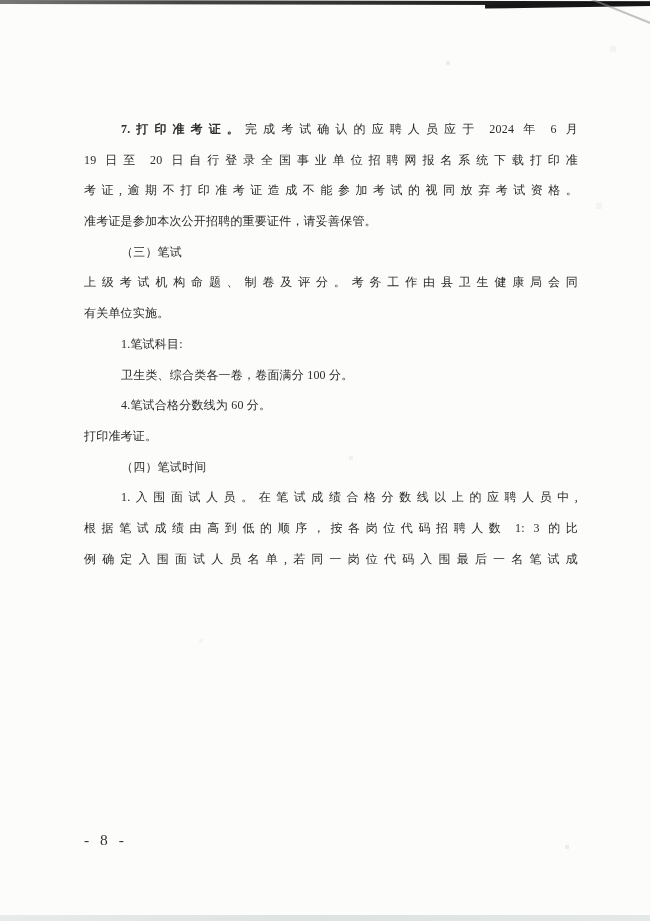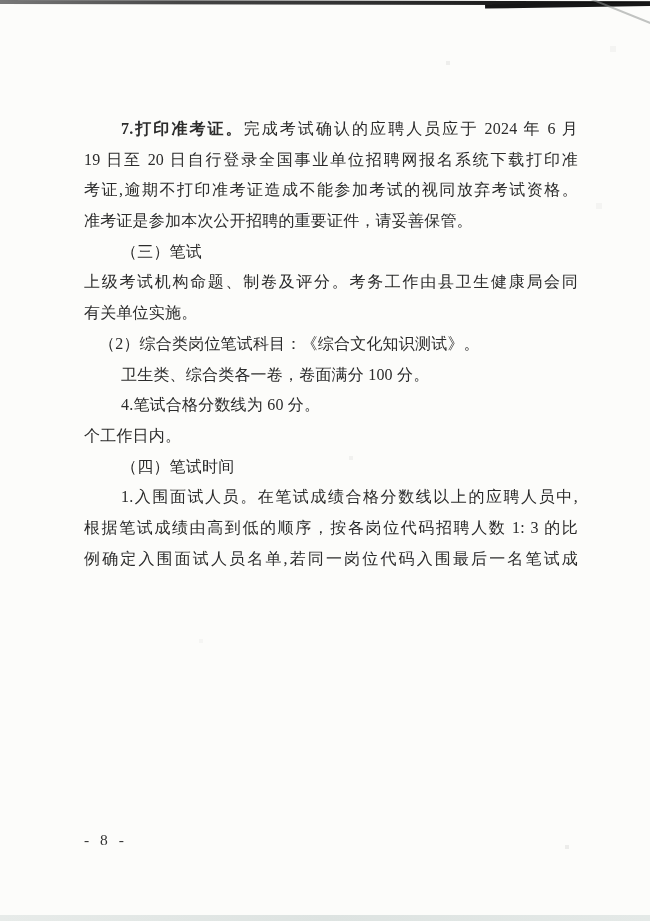--- a/index.html
+++ b/index.html
@@ -57,21 +57,21 @@
       566px 846px 0 1px rgba(120,120,120,.12),
       200px 640px 0 1px rgba(130,130,130,.06),
       612px 48px 0 2px rgba(140,140,140,.07);
   }
   
   .doc-body {
     position: absolute;
     left: 84px;
     top: 114px;
     width: 494px;
-    font-size: 16px;
+    font-size: 12px;
     line-height: 30.7px;
     color: var(--ink, #2b2b2b);
     text-align: justify;
     letter-spacing: 0.2px;
   }
   .line {
     height: 30.7px;
     overflow: hidden;
   }
   .line.fill {
@@ -103,24 +103,24 @@
   <div class="speckles"></div>
 
   <div class="doc-body" id="doc-body">
       <div class="line indent-2 fill"><b>7.打印准考证。</b><span>完成考试确认的应聘人员应于 2024 年 6 月</span></div>
       <div class="line indent-0 fill"><span>19 日至 20 日自行登录全国事业单位招聘网报名系统下载打印准</span></div>
       <div class="line indent-0 fill"><span>考证,逾期不打印准考证造成不能参加考试的视同放弃考试资格。</span></div>
       <div class="line indent-0"><span>准考证是参加本次公开招聘的重要证件，请妥善保管。</span></div>
       <div class="line indent-2"><span>（三）笔试</span></div>
       <div class="line indent-0 fill"><span>上级考试机构命题、制卷及评分。考务工作由县卫生健康局会同</span></div>
       <div class="line indent-0"><span>有关单位实施。</span></div>
-      <div class="line indent-1"><span>（2）综合类岗位笔试科目：《综合文化知识测试》。</span></div>
+      <div class="line indent-2"><span>1.笔试科目:</span></div>
       <div class="line indent-2"><span>卫生类、综合类各一卷，卷面满分 100 分。</span></div>
       <div class="line indent-2"><span>4.笔试合格分数线为 60 分。</span></div>
-      <div class="line indent-0"><span>个工作日内。</span></div>
+      <div class="line indent-0"><span>打印准考证。</span></div>
       <div class="line indent-2"><span>（四）笔试时间</span></div>
       <div class="line indent-2 fill"><span>1.入围面试人员。在笔试成绩合格分数线以上的应聘人员中,</span></div>
       <div class="line indent-0 fill"><span>根据笔试成绩由高到低的顺序，按各岗位代码招聘人数 1: 3 的比</span></div>
       <div class="line indent-0 fill"><span>例确定入围面试人员名单,若同一岗位代码入围最后一名笔试成</span></div>
     </div>
 
   <div class="footer">
     <span class="page-number">- 8 -</span>
   </div>
 

